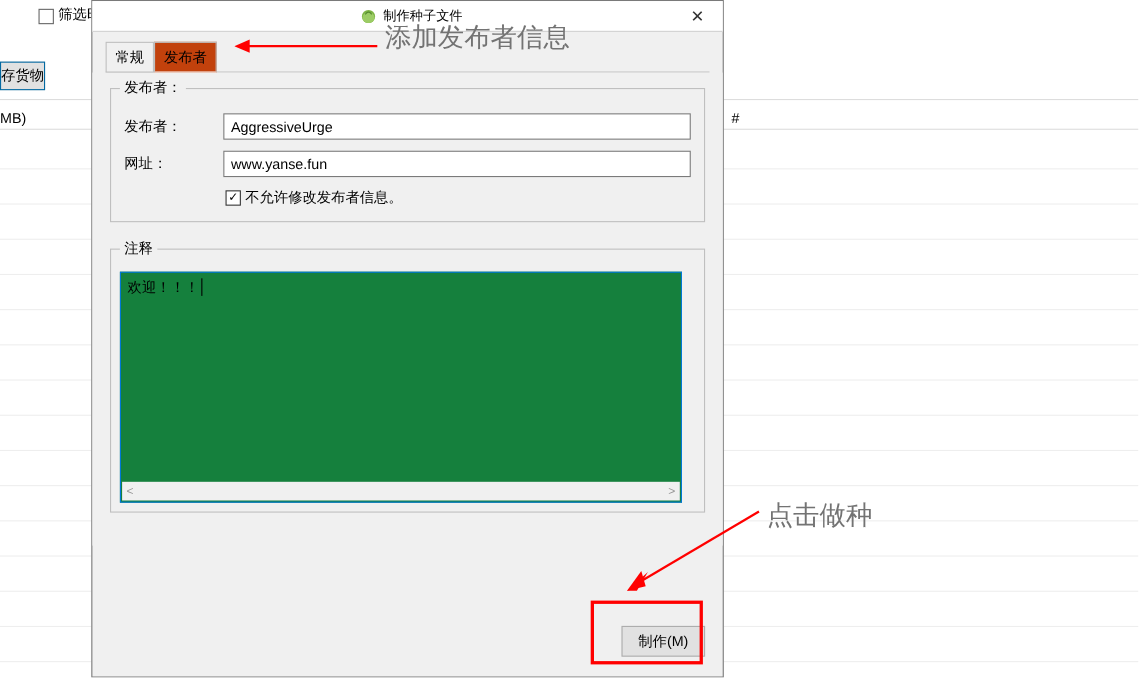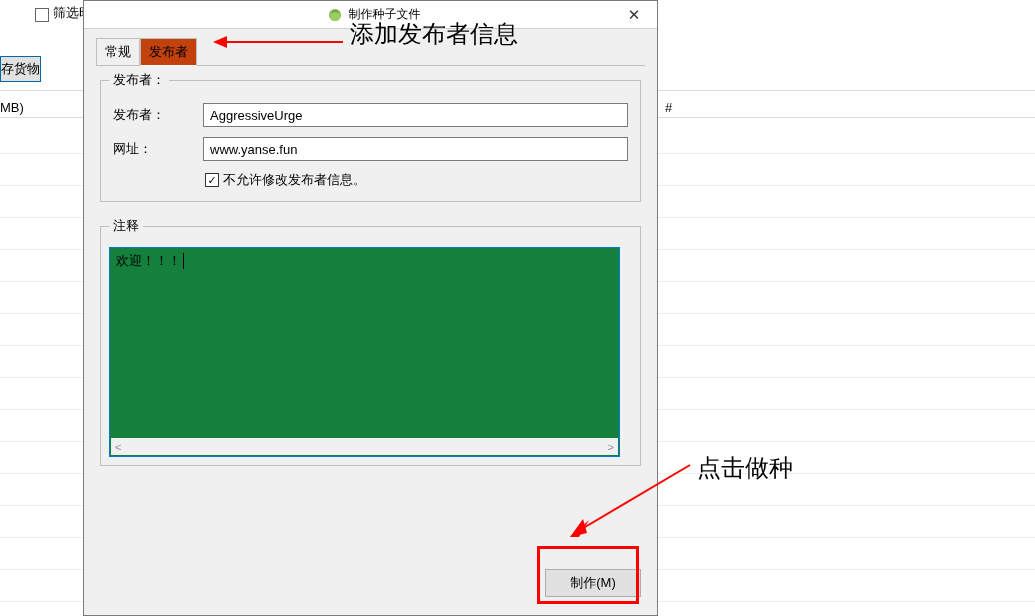--- a/index.html
+++ b/index.html
@@ -223,36 +223,36 @@
     }
 
     .dialog-buttons {
       position: absolute;
       right: 16px;
       bottom: 18px;
       display: flex;
       gap: 12px;
     }
     .btn {
-      width: 96px;
+      width: 76px;
       height: 28px;
       border: 1px solid #adadad;
       background: #e1e1e1;
       font-size: 13px;
       font-family: inherit;
       display: flex;
       align-items: center;
       justify-content: center;
       cursor: default;
     }
 
     
     .annotation-text {
       position: absolute;
-      color: #000000;
+      color: #737373;
       font-size: 24px;
       font-weight: 400;
       pointer-events: none;
     }
     .anno1 { left: 350px; top: 18px; }
     .anno2 { left: 697px; top: 452px; }
 
     .red-box {
       position: absolute;
       border: 3px solid #ff0000;

